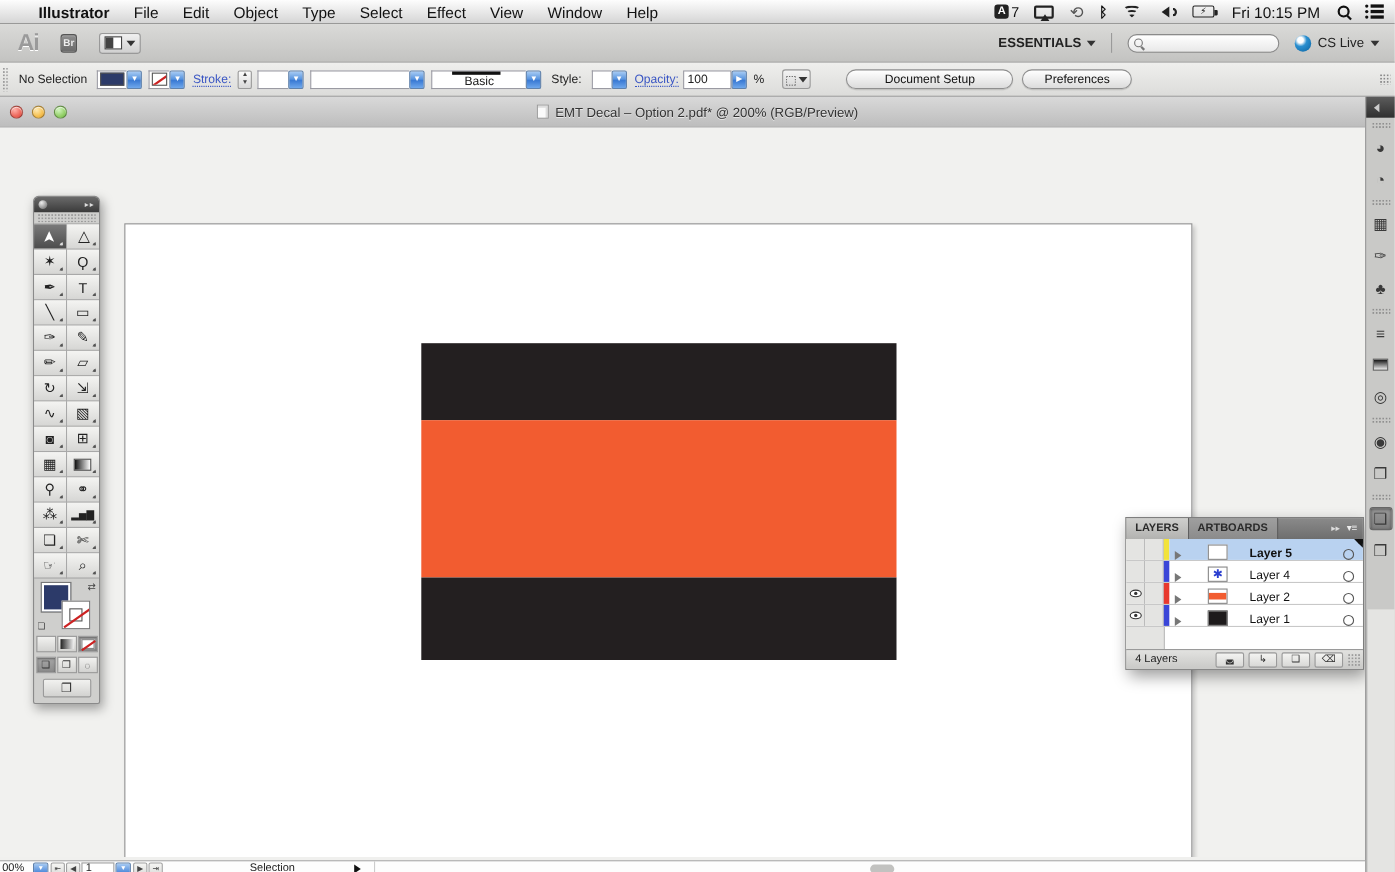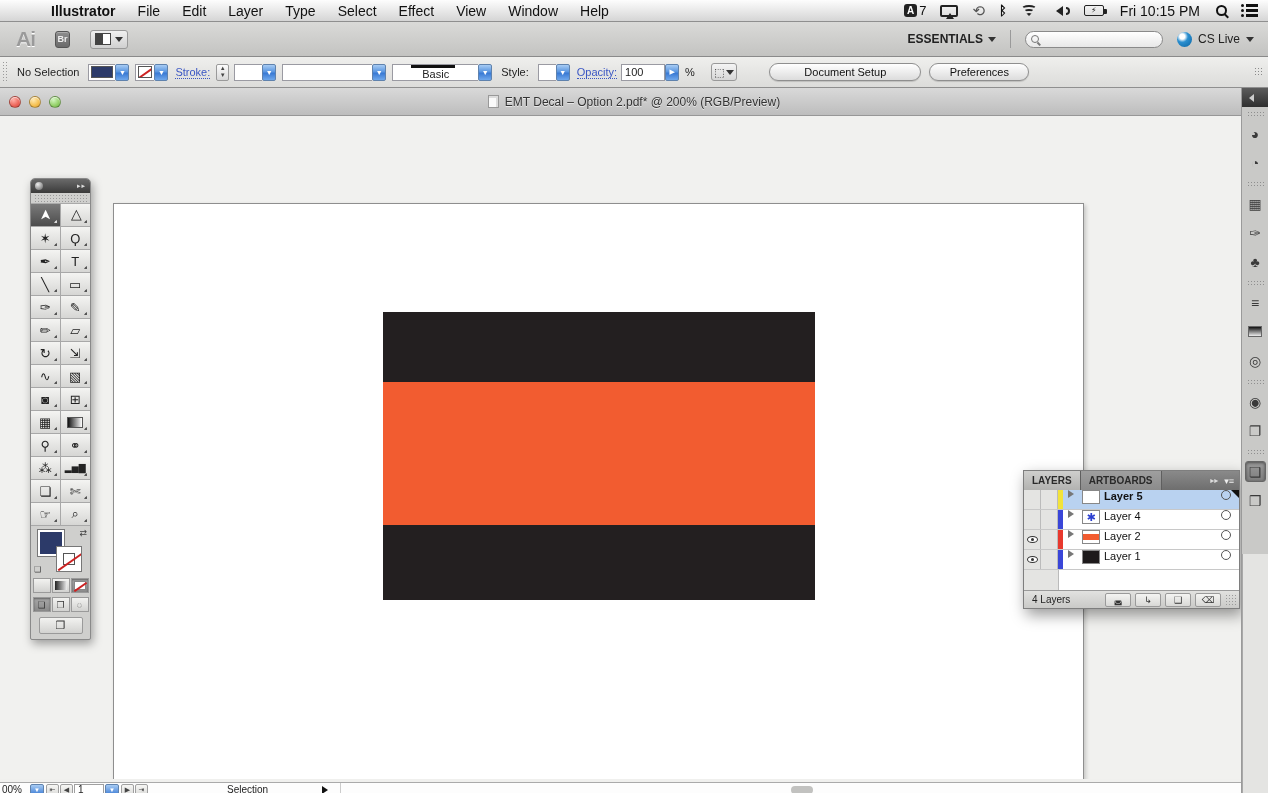--- a/index.html
+++ b/index.html
@@ -4,21 +4,21 @@
 <style>
   * { margin:0; padding:0; box-sizing:border-box; }
   html,body { width:1268px; height:793px; overflow:hidden; }
   body { font-family:"Liberation Sans","DejaVu Sans",sans-serif; font-size:12px; background:#eee; }
   #stage { position:relative; width:1268px; height:793px; background:#f0f0ee; }
 
   
   #menubar { position:absolute; top:0; left:0; width:1268px; height:22px;
     background:linear-gradient(#fdfdfd,#d5d5d5); border-bottom:1px solid #8f8f8f;
     display:flex; align-items:center; justify-content:space-between; }
-  .mb-left { display:flex; align-items:center; height:22px; padding-left:20px; }
+  .mb-left { display:flex; align-items:center; height:22px; padding-left:4px; }
   .apple { font-size:15px; padding:0 10px; color:#111; }
   .mb-item { padding:0 11px; font-size:14px; color:#111; line-height:22px; }
   .mb-item.appname { font-weight:bold; }
   .mb-right { display:flex; align-items:center; height:22px; padding-right:10px; gap:14px; color:#111; }
   .st-ico { display:flex; align-items:center; gap:2px; font-size:13px; }
   .inputA { background:#222; color:#fff; font-weight:bold; font-size:10px; border-radius:3px; padding:0 3px; line-height:13px; }
   .disp { width:18px; height:12px; border:2px solid #222; border-radius:2px; position:relative; }
   .disp::after { content:""; position:absolute; left:4px; top:2px; border:4px solid transparent; border-bottom:6px solid #222; }
   .tm { font-size:15px; color:#555; }
   .bt { font-size:13px; font-weight:bold; }
@@ -161,21 +161,21 @@
   .lp-tab.active { background:linear-gradient(#cfcfcd,#b2b2b0); }
   .lp-tabs-rest { flex:1; display:flex; align-items:center; justify-content:flex-end; gap:6px; padding-right:5px;
     color:#ddd; font-size:8px; }
   .lp-menu-ico { display:flex; align-items:center; gap:2px; color:#eee; font-size:9px; }
   .lp-rows { background:#fff; }
   .lp-row { height:20px; display:flex; align-items:stretch; border-bottom:1px solid #c8c8c8; font-size:11px; }
   .lp-cell { width:17px; border-right:1px solid #bbb; background:#e4e4e2; display:flex; align-items:center; justify-content:center; }
   .eye { width:11px; height:7px; border:1px solid #333; border-radius:50%; position:relative; background:#fff; }
   .eye::after { content:""; position:absolute; left:3px; top:1px; width:3px; height:3px; background:#333; border-radius:50%; }
   .lp-colorbar { width:5px; }
-  .lp-main { flex:1; display:flex; align-items:flex-start; gap:4px; padding-left:3px; position:relative; }
+  .lp-main { flex:1; display:flex; align-items:flex-end; gap:20px; padding-left:3px; position:relative; }
   .lp-row.selected .lp-main { background:#b9d2f0; }
   .lp-row.selected .lp-main::after { content:""; position:absolute; right:0; top:0; border:4px solid transparent; border-top:4px solid #111; border-right:4px solid #111; }
   .lp-tri { width:0; height:0; border:4px solid transparent; border-left:6px solid #777; margin-left:2px; }
   .lp-thumb { width:18px; height:14px; background:#fff; border:1px solid #888; display:flex; align-items:center; justify-content:center; overflow:hidden; }
   .lp-thumb .star { color:#2b3fd0; font-size:11px; line-height:10px; }
   .lp-thumb .oband { width:100%; height:6px; background:#f25c30; }
   .lp-thumb.black { background:#1d1a1b; }
   .lp-name { flex:1; color:#111; }
   .lp-row.selected .lp-name { font-weight:bold; }
   .lp-target { width:10px; height:10px; border:1px solid #555; border-radius:50%; margin-right:8px; }
@@ -218,21 +218,21 @@
 <body>
 
 <div id="stage" data-name="illustrator-screen">
 
   <div id="menubar" data-name="macos-menu-bar">
     <div class="mb-left" data-name="menu-items">
       <span class="apple" data-name="apple-menu-icon"></span>
     <span class="mb-item appname" data-name="menu-item-illustrator">Illustrator</span>
         <span class="mb-item" data-name="menu-item-file">File</span>
         <span class="mb-item" data-name="menu-item-edit">Edit</span>
-        <span class="mb-item" data-name="menu-item-object">Layer</span>
+        <span class="mb-item" data-name="menu-item-object">Object</span>
         <span class="mb-item" data-name="menu-item-type">Type</span>
         <span class="mb-item" data-name="menu-item-select">Select</span>
         <span class="mb-item" data-name="menu-item-effect">Effect</span>
         <span class="mb-item" data-name="menu-item-view">View</span>
         <span class="mb-item" data-name="menu-item-window">Window</span>
         <span class="mb-item" data-name="menu-item-help">Help</span>
       </div>
     <div class="mb-right" data-name="menu-status-area">
       <span class="st-ico" data-name="input-source-menu">
         <span class="inputA" data-name="input-source-icon">A</span>

